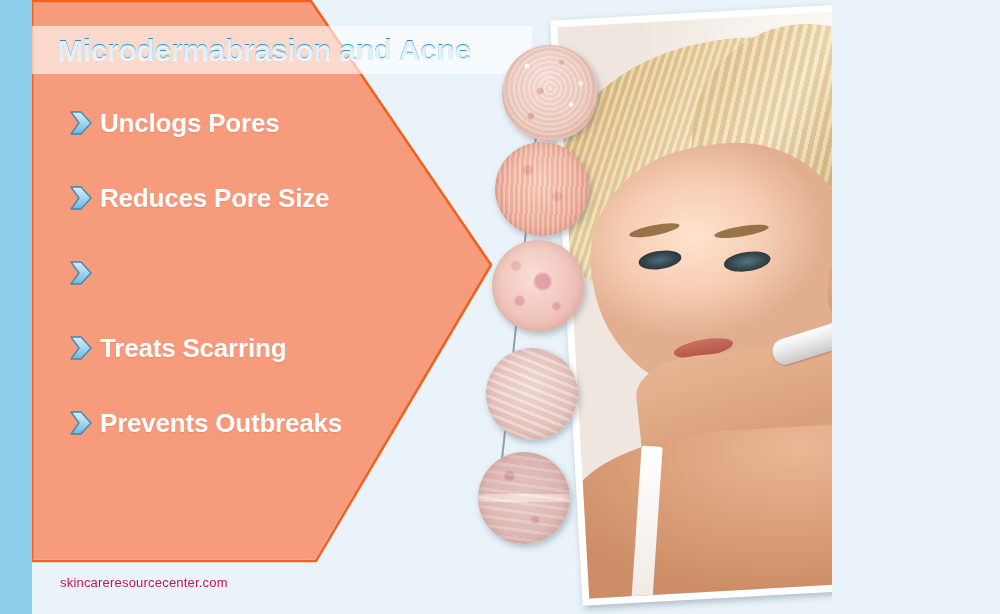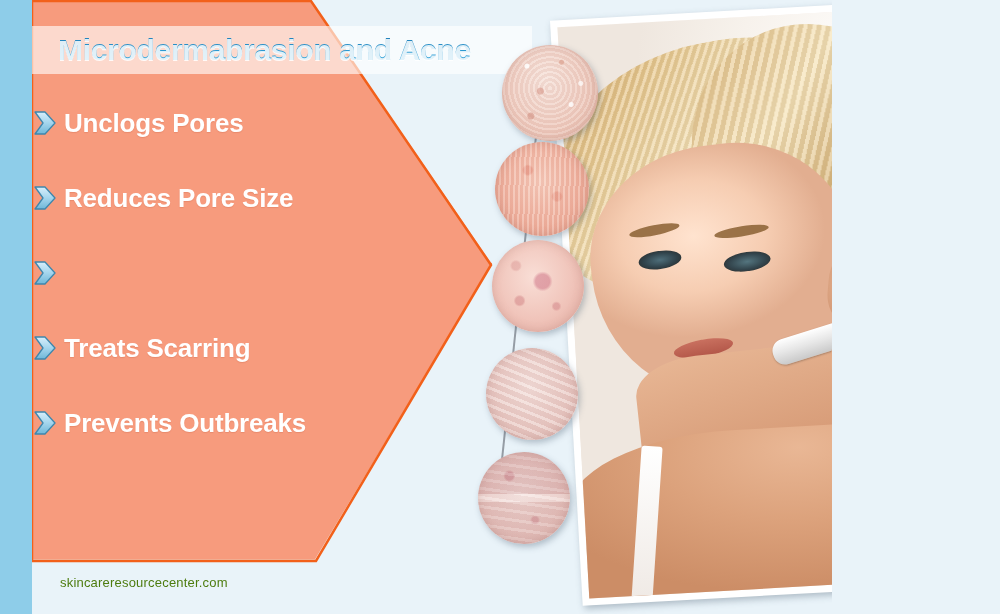--- a/index.html
+++ b/index.html
@@ -72,20 +72,21 @@
     text-shadow:0 1px 0 rgba(255,255,255,0.85);
     white-space:nowrap;
   }
 
   
   .bullets{
     position:absolute;
     left:34px; top:100px;
     width:420px;
     z-index:5;
+    padding-left:36px;
   }
   .bullet-row{
     display:flex;
     align-items:center;
     height:46px;
     margin-bottom:29px;
   }
   .bullet-arrow{
     flex:0 0 auto;
     width:22px; height:26px;
@@ -101,21 +102,21 @@
     white-space:nowrap;
     text-shadow:0 1px 1px rgba(190,90,60,0.25);
   }
 
   
   .watermark{
     position:absolute;
     left:60px; top:575px;
     z-index:5;
     font-size:13px;
-    color:#4d7c0f;
+    color:#be185d;
     letter-spacing:0.2px;
   }
 
   
   .photo-frame{
     position:absolute;
     left:566px; top:8px;
     width:440px; height:586px;
     background:#ffffff;
     padding:7px;

